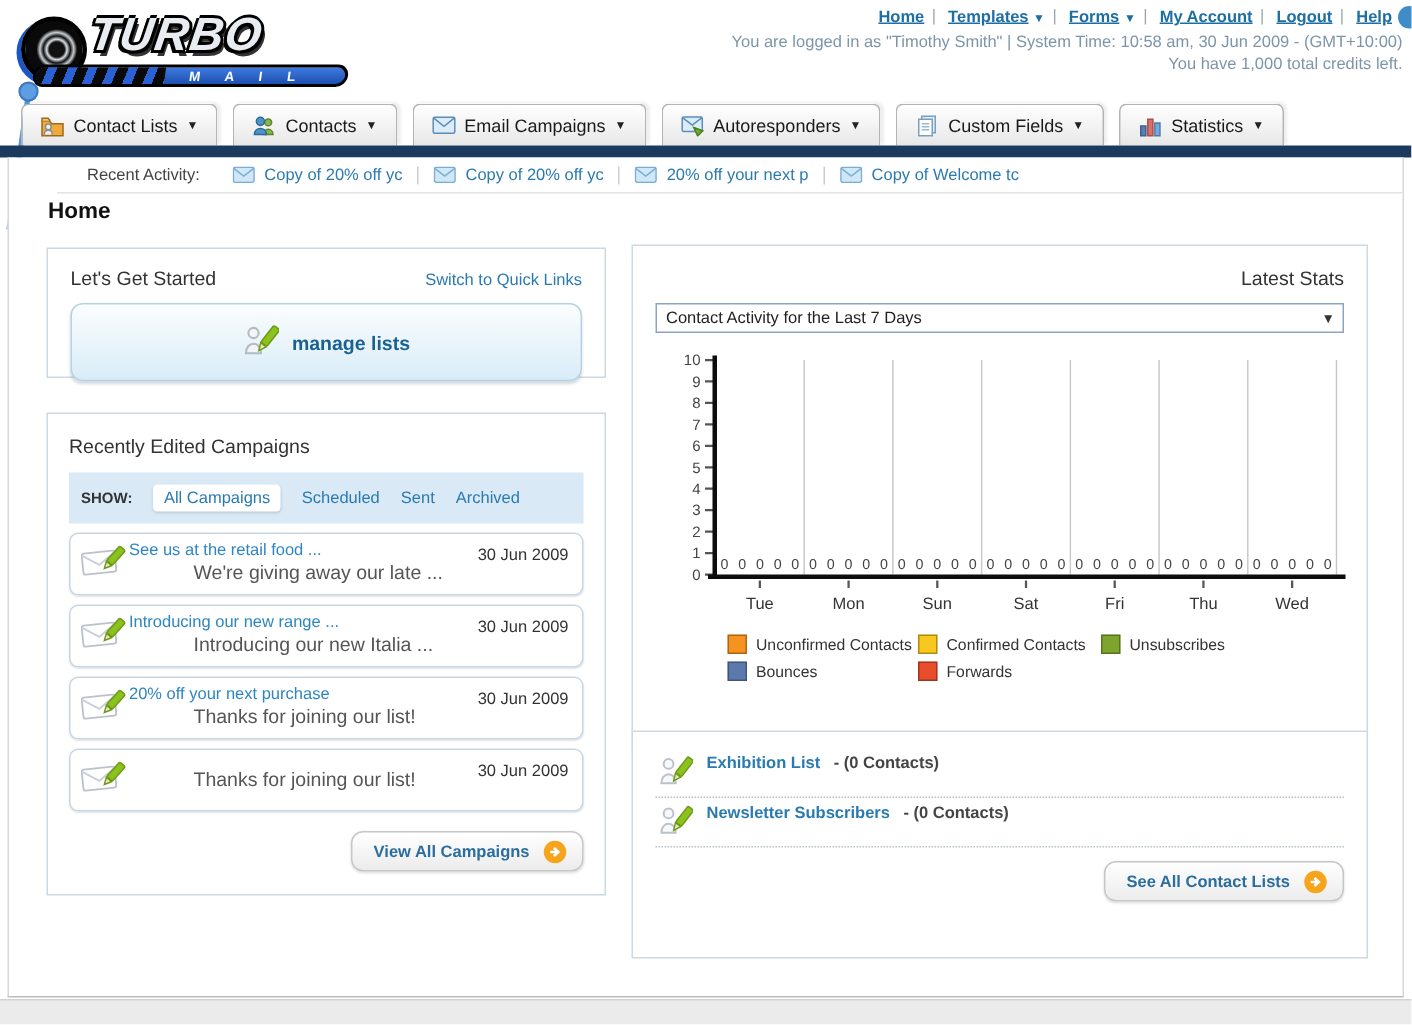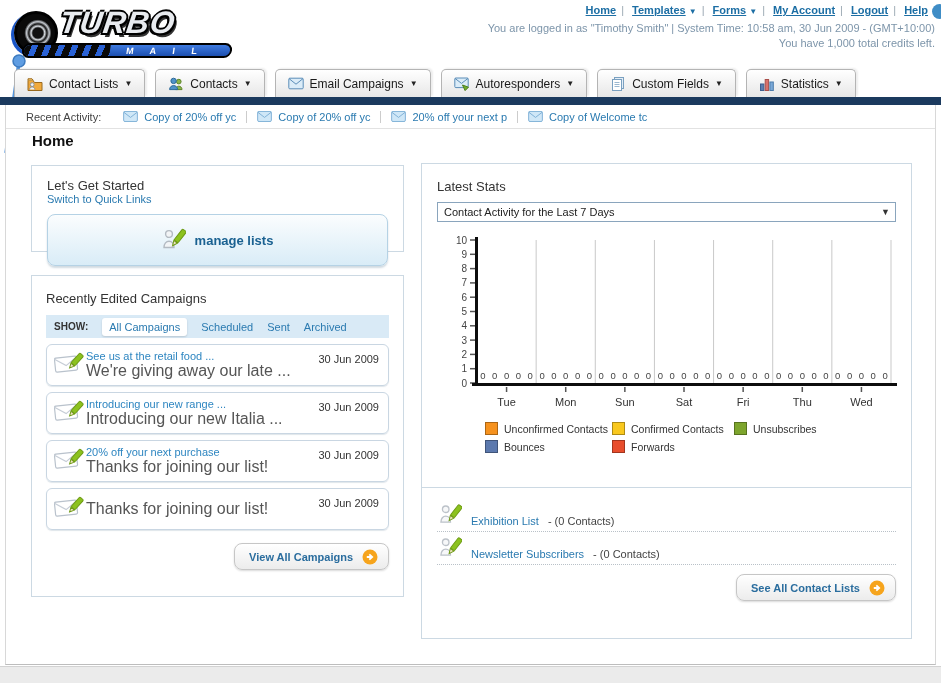--- a/index.html
+++ b/index.html
@@ -38,83 +38,83 @@
   .tab { display:flex; align-items:center; gap:6px; padding:0 12px; height:28px;
      border:1px solid #b4b4b4; border-bottom:none; border-radius:5px 5px 0 0;
      background:linear-gradient(#ffffff, #e7e7e7); box-shadow:2px -1px 2px rgba(0,0,0,0.07);
      font-size:12px; color:#1a1a1a; cursor:pointer; white-space:nowrap; }
   .tab .caret { font-size:8px; color:#222; }
   .tab-icon svg { display:block; }
   #navybar { position:absolute; left:0; top:97px; width:941px; height:8px; background:#1b3a5e; }
 
   
   #content { position:absolute; left:5px; top:105px; width:931px; height:560px; background:#fff;
-     border-left:1px solid #d8d8d8; border-right:1px solid #d8d8d8; border-bottom:1px solid #bdbdbd; }
+     border-left:1px solid #d8d8d8; border-right:1px solid #d8d8d8; border-bottom:1px solid #bdbdbd;padding-left:32px; }
   #footer { position:absolute; left:0; bottom:0; width:941px; height:17px; background:#ebebeb; border-top:1px solid #d2d2d2; }
 
   
   #activity-bar { display:flex; align-items:center; height:24px; padding-left:20px;
      border-bottom:1px solid #e2e2e2; font-size:11px; color:#444; }
   #activity-bar .act-label { margin-right:22px; }
   .act-item { display:flex; align-items:center; gap:6px; padding-right:10px; margin-right:10px;
      border-right:1px solid #ccc; cursor:pointer; }
   .act-item:last-child { border-right:none; }
   .act-item a { color:#2a7ab0; text-decoration:none; }
 
   .page-title { position:absolute; left:26px; top:27px; font-size:15px; font-weight:bold; color:#111; }
 
   .panel { position:absolute; background:#fff; border:1px solid #ccd9e3; }
   .panel-title { font-size:13px; color:#333; }
 
   
   #get-started { left:25px; top:60px; width:373px; height:87px; padding:12px 15px; }
-  .gs-head { display:flex; justify-content:space-between; align-items:baseline;flex-direction:column; }
+  .gs-head { display:flex; justify-content:space-between; align-items:baseline; }
   .gs-link { font-size:11px; color:#2a7ab0; text-decoration:none; cursor:pointer; }
   .gs-buttons { display:flex; gap:11px; margin-top:9px; }
   .gs-btn { flex:1; height:52px; display:flex; align-items:center; justify-content:center; gap:9px;
      background:linear-gradient(#fbfdfe, #d9ecf7); border:1px solid #b5d2e5; border-radius:8px;
      box-shadow:0 2px 2px rgba(120,150,170,0.35); cursor:pointer;
      font-size:13px; font-weight:bold; color:#1a6191; }
 
   
   #campaigns { left:25px; top:170px; width:373px; height:322px; padding:13px 14px; }
-  .show-bar { margin-top:8px; height:23px; background:#d9eaf6; display:flex; align-items:center;
+  .show-bar { margin-top:8px; height:34px; background:#d9eaf6; display:flex; align-items:center;
      padding:0 8px; gap:14px; font-size:11px; }
   .show-label { font-size:10px; font-weight:bold; color:#333; }
   .filter-link { color:#2a7ab0; text-decoration:none; cursor:pointer; }
   .filter-link.active { background:#fff; border-radius:3px; padding:3px 7px; box-shadow:0 1px 2px rgba(0,0,0,0.15); }
   .camp-row { margin-top:6px; height:42px; border:1px solid #c9d6e2; border-radius:6px;
      box-shadow:0 1px 1px rgba(150,170,185,0.3); display:flex; align-items:center; padding:2px 9px 2px 7px; cursor:pointer; }
   .camp-icon { width:32px; flex:0 0 32px; }
   .camp-texts { flex:1; overflow:hidden; }
   .camp-title { font-size:11px; color:#2e86c1; text-decoration:none; display:block; }
-  .camp-sub { font-size:16px; color:#555; margin-top:2px; }
+  .camp-sub { font-size:13px; color:#555; margin-top:2px;margin-left:43px; }
   .camp-date { font-size:11px; color:#333; align-self:flex-start; margin-top:6px; white-space:nowrap; }
   .panel-btn-row { display:flex; justify-content:flex-end; margin-top:13px; }
   .pill-btn { display:inline-flex; align-items:center; gap:9px; height:27px; padding:0 10px 0 14px;
      background:linear-gradient(#ffffff, #ececec); border:1px solid #c6c6c6; border-radius:8px;
      box-shadow:0 1px 2px rgba(0,0,0,0.15); font-size:11px; font-weight:bold; color:#2a6d9e; cursor:pointer; }
 
   
-  #stats { left:415px; top:58px; width:491px; height:340px; padding:13px 15px; }
+  #stats { left:415px; top:58px; width:491px; height:340px; padding:13px 15px;text-align:right; }
   .stats-select { margin-top:7px; height:20px; border:1px solid #8aa5bd; background:#fff;
      display:flex; align-items:center; justify-content:space-between; padding:0 5px 0 6px;
      font-size:11px; color:#222; cursor:pointer; }
   .stats-select .caret { font-size:9px; color:#333; }
   #chart-wrap { margin-top:12px; margin-left:2px; }
   .legend { margin:4px 0 0 48px; display:grid; grid-template-columns:127px 122px 1fr; row-gap:5px; }
   .legend-item { display:flex; align-items:center; gap:6px; }
   .legend-swatch { width:13px; height:13px; border:1px solid rgba(0,0,0,0.3); flex:0 0 13px; }
   .legend-label { font-size:10.5px; color:#333; white-space:nowrap; }
 
   
   #contact-lists { left:415px; top:382px; width:491px; height:152px; padding:11px 15px; }
   #contact-lists .panel-title { padding-bottom:7px; border-bottom:1px dotted #9aa4ac; }
-  .cl-item { display:flex; align-items:flex-end; gap:9px; padding:4px 0 4px 2px;
-     border-bottom:1px dotted #b9c1c8; height:33px; }
+  .cl-item { display:flex; align-items:flex-start; gap:9px; padding:4px 0 4px 2px;
+     border-bottom:1px dotted #b9c1c8; height:33px;font-weight:bold; }
   .cl-link { font-size:11px; color:#2a7ab0; text-decoration:none; cursor:pointer; }
   .cl-detail { font-size:11px; color:#444; }
   #contact-lists .panel-btn-row { margin-top:9px; }
 </style>
 </head>
 <body>
 
 <div id="app">
 
   <div id="header">

